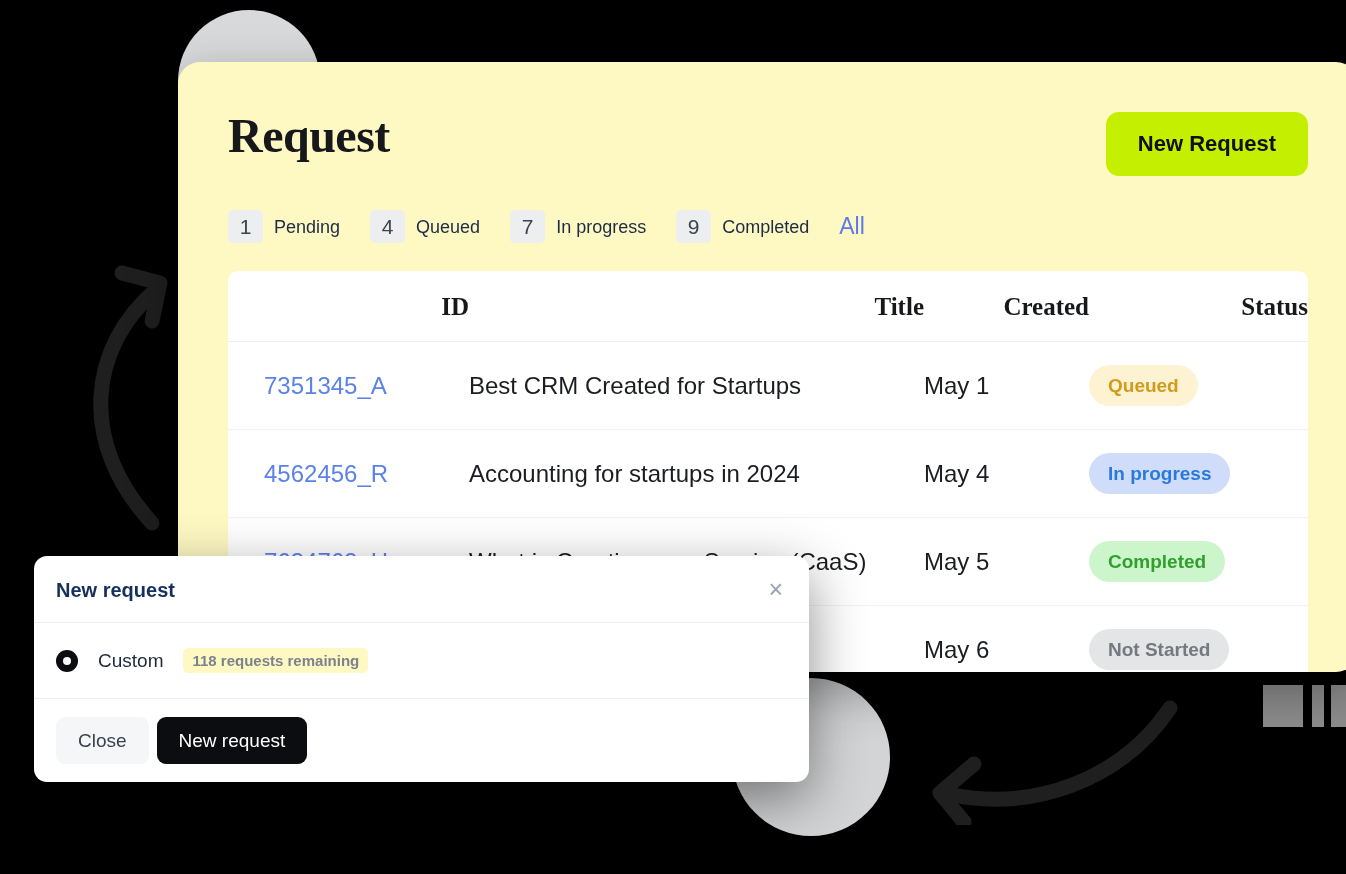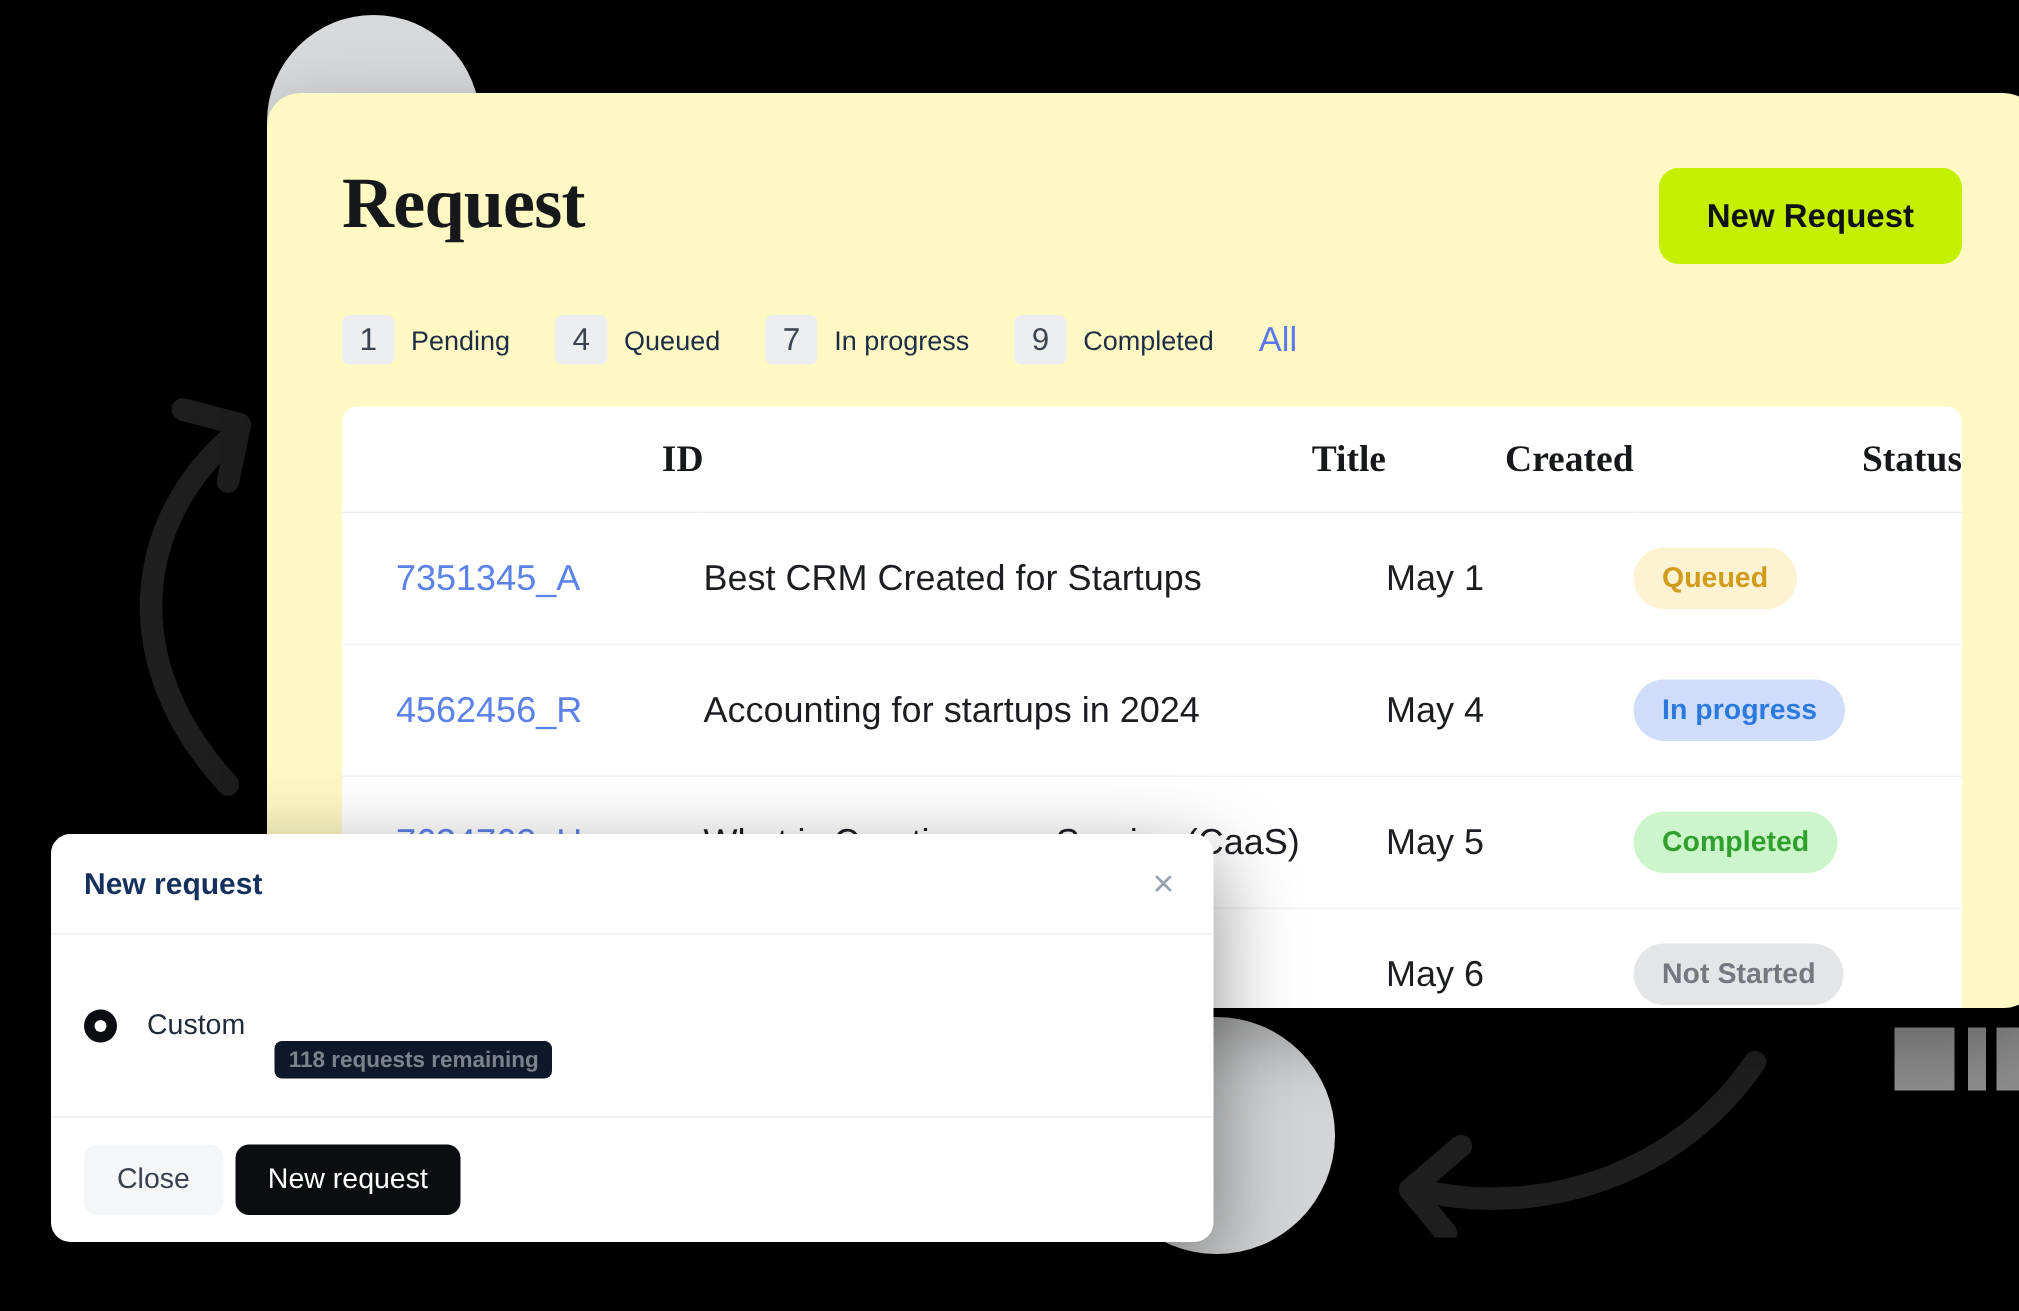--- a/index.html
+++ b/index.html
@@ -117,23 +117,23 @@
   }
   .modal-body{padding:25px 22px;border-bottom:1px solid #eceef1;}
   .radio-row{display:flex;align-items:center;gap:20px;cursor:pointer;}
   .radio{
     width:22px;height:22px;border-radius:50%;background:#0b0d10;
     display:flex;align-items:center;justify-content:center;flex:none;
   }
   .radio::after{content:"";width:8px;height:8px;border-radius:50%;background:#ffffff;}
   .radio-label{font-size:19px;color:#1f2937;line-height:1;}
   .pill-note{
-    background:#0f172a;color:#7b828d;
+    background:#fef9c3;color:#7b828d;
     font-size:15px;font-weight:700;
-    padding:5px 9px;border-radius:5px;line-height:1;margin-top:46px;
+    padding:5px 9px;border-radius:5px;line-height:1;
   }
   .modal-footer{
     display:flex;align-items:center;justify-content:flex-start;gap:8px;
     padding:18px 22px;
   }
   .btn-close{
     background:#f5f6f8;color:#394150;border:none;
     font-size:19px;padding:14px 22px;border-radius:9px;cursor:pointer;line-height:1;
     font-family:"Liberation Sans", sans-serif;
   }

